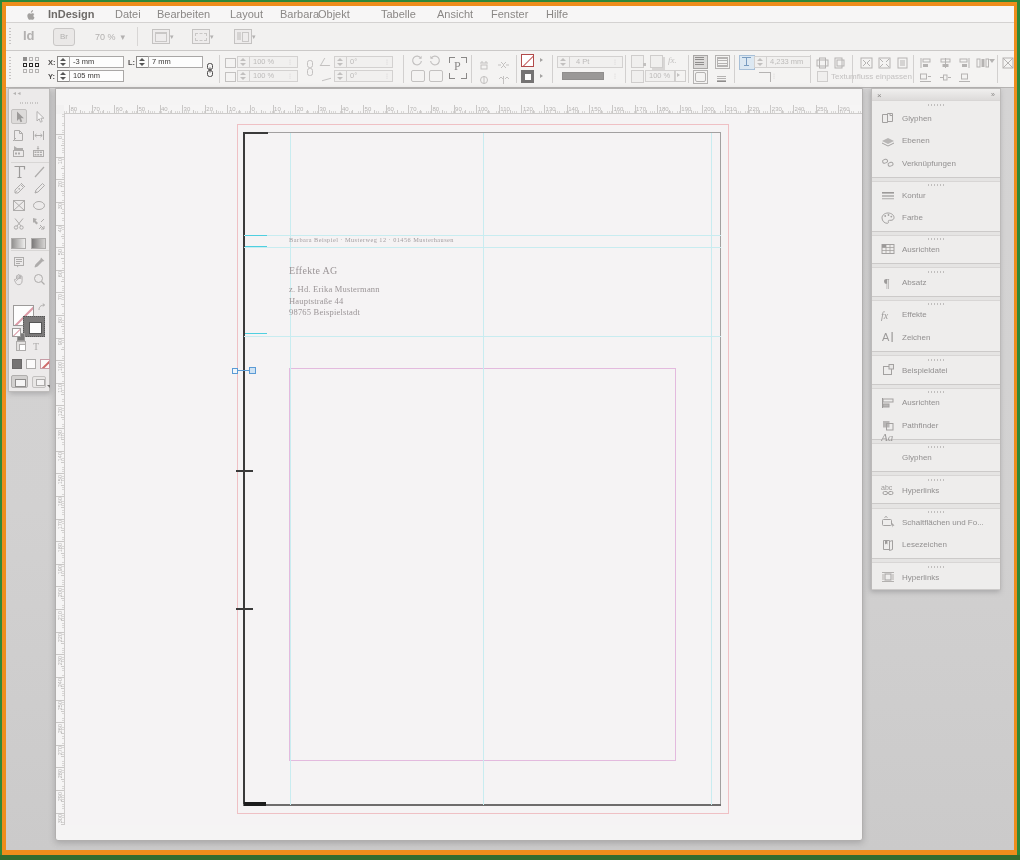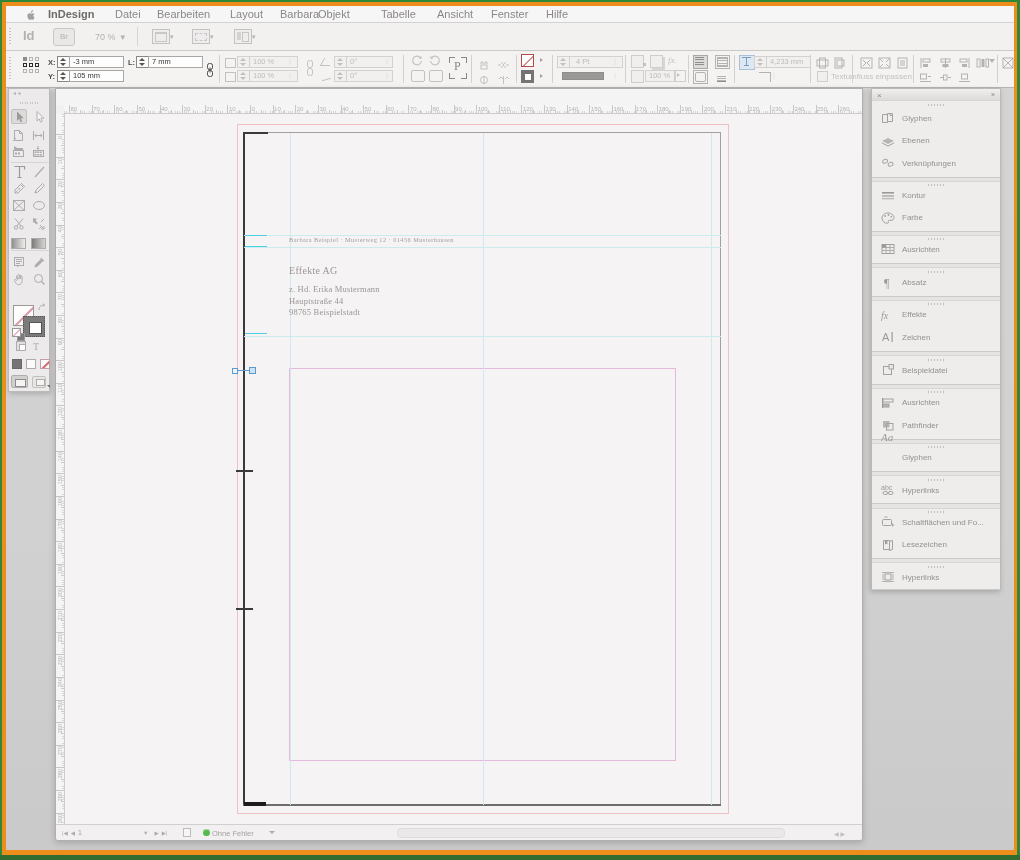--- a/index.html
+++ b/index.html
@@ -552,31 +552,20 @@
         <div class="guided" style="left:180px;top:219px;width:22px;height:1.2px;"></div>
         <div style="position:absolute;left:171px;top:356px;width:17px;height:1.5px;background:#3a3a3a;"></div>
         <div style="position:absolute;left:171px;top:494px;width:17px;height:1.5px;background:#3a3a3a;"></div>
         <div style="position:absolute;left:168px;top:256px;width:23px;height:1px;background:#5b9bd5;"></div>
         <div style="position:absolute;left:167px;top:254px;width:6px;height:6px;border:1.2px solid #5b9bd5;background:#f0f6fb;box-sizing:border-box;"></div>
         <div style="position:absolute;left:184px;top:253px;width:7px;height:7px;border:1.2px solid #5b9bd5;background:#cfe2f3;box-sizing:border-box;"></div>
         <div style="position:absolute;left:224px;top:122px;font-family:'Liberation Serif',serif;font-size:6.3px;color:#a39da0;white-space:nowrap;letter-spacing:0.45px;">Barbara Beispiel · Musterweg 12 · 01456 Musterhausen</div>
         <div style="position:absolute;left:224px;top:151px;font-family:'Liberation Serif',serif;font-size:10px;color:#9b9597;letter-spacing:0.3px;">Effekte AG</div>
         <div style="position:absolute;left:224px;top:170px;font-family:'Liberation Serif',serif;font-size:8.5px;color:#9b9597;line-height:11.5px;letter-spacing:0.2px;">z. Hd. Erika Mustermann<br>Hauptstraße 44<br>98765 Beispielstadt</div>
       </div>
-    <div id="statusbar">
-      <div style="position:absolute;left:6px;top:5px;font-size:5.5px;color:#aeacab;">|◀&nbsp; ◀</div>
-      <div style="position:absolute;left:22px;top:3.5px;font-size:7px;color:#a3a1a0;">1</div>
-      <div style="position:absolute;left:87px;top:5px;font-size:5.5px;color:#aeacab;">▼&nbsp;&nbsp;&nbsp; ▶&nbsp; ▶|</div>
-      <div style="position:absolute;left:127px;top:3px;width:8px;height:9px;border:1px solid #bdbbba;background:#f7f6f6;box-sizing:border-box;"></div>
-      <div style="position:absolute;left:147px;top:4px;width:6.5px;height:6.5px;border-radius:50%;background:#55b94d;box-shadow:inset 0 1px 1px rgba(255,255,255,.5);"></div>
-      <div style="position:absolute;left:156px;top:4px;font-size:7.5px;color:#a3a1a0;">Ohne Fehler</div>
-      <div style="position:absolute;left:213px;top:5.5px;width:0;height:0;border-left:3px solid transparent;border-right:3px solid transparent;border-top:3.5px solid #aeacab;"></div>
-      <div style="position:absolute;left:341px;top:3px;width:386px;height:8px;border-radius:4px;background:#eae8e8;border:1px solid #dedcdc;"></div>
-      <div style="position:absolute;right:17px;top:4.5px;font-size:6px;color:#c0bebd;">◀ ▶</div>
-    </div>
   </div>
 
   <div id="toolbar">
       <div style="position:absolute;left:3px;top:1px;font-size:5px;color:#b5b3b2;letter-spacing:-0.5px;">◄◄</div>
       <div style="position:absolute;left:11px;top:13px;width:20px;height:2px;background:repeating-linear-gradient(90deg,#c8c6c5 0,#c8c6c5 1px,transparent 1px,transparent 2.5px);"></div>
       <div style="position:absolute;left:2px;top:20px;width:16px;height:15px;background:#dddbda;border:1px solid #c3c1c0;border-radius:2px;box-sizing:border-box;"></div>
       <div style="position:absolute;left:5px;top:21px;width:13px;height:13px;"><svg width="12" height="13" viewBox="0 0 12 13">
           <path d="M3 0.5v9.5l2.2-2.2 1.3 3.4 1.7-.7-1.3-3.3h3z" fill="#9c9a99"></path>
         </svg></div>
       <div style="position:absolute;left:25px;top:21px;width:13px;height:13px;"><svg width="12" height="13" viewBox="0 0 12 13">

